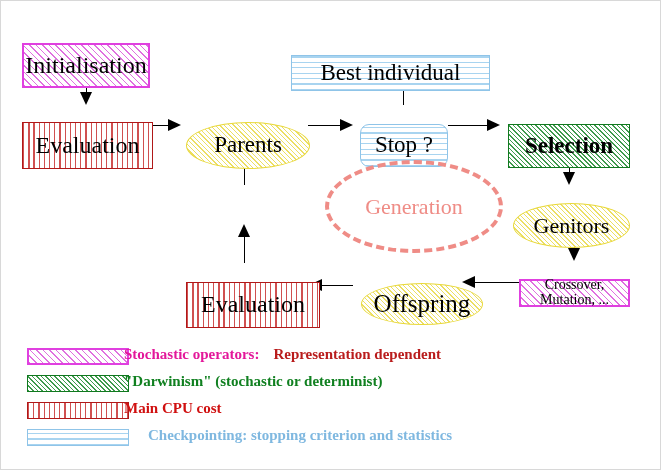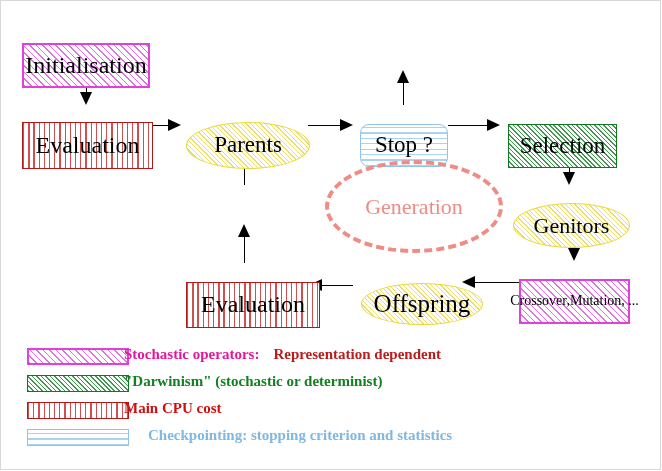--- a/index.html
+++ b/index.html
@@ -190,28 +190,29 @@
 
   <div class="line-v" style="left:244px; top:152px; height:33px;"></div>
   <div class="arrow arrow-u" style="left:238px; top:146px;"></div>
 
   <div class="node pat-magenta" style="left:22px; top:23px; width:128px; height:45px; font-size:24px;">Initialisation</div>
 
   <div class="node pat-red" style="left:22px; top:102px; width:131px; height:47px; font-size:24px;">Evaluation</div>
 
   <div class="node pat-yellow ellipse" style="left:186px; top:102px; width:124px; height:47px; font-size:23px;">Parents</div>
 
+  <div class="node pat-blue" style="left:291px; top:35px; width:199px; height:36px; font-size:23px;">Best individual</div>
 
   <div class="node pat-blue rounded" style="left:360px; top:104px; width:88px; height:43px; font-size:23px;">Stop ?</div>
 
-  <div class="node pat-green" style="left:508px; top:104px; width:109px; height:44px; font-size:23px;">Selection</div>
+  <div class="node pat-green" style="left:508px; top:104px; width:122px; height:44px; font-size:23px;font-weight:bold;">Selection</div>
 
   <div class="node pat-yellow ellipse" style="left:513px; top:183px; width:117px; height:45px; font-size:22px;">Genitors</div>
 
-  <div class="node pat-magenta" style="left:519px; top:259px; width:111px; height:45px; font-size:14px; flex-direction:row; justify-content:center;">
+  <div class="node pat-magenta" style="left:519px; top:259px; width:111px; height:28px; font-size:14px; flex-direction:column; justify-content:center;">
     <span>Crossover,</span>
     <span>Mutation, ...</span>
   </div>
 
   <div class="node pat-yellow ellipse" style="left:361px; top:263px; width:122px; height:42px; font-size:25px;">Offspring</div>
 
   <div class="node pat-red" style="left:186px; top:262px; width:134px; height:46px; font-size:24px;">Evaluation</div>
 
 
   <div class="gen-ellipse" style="left:325px; top:160px; width:170px; height:85px; font-size:22px;">Generation</div>

